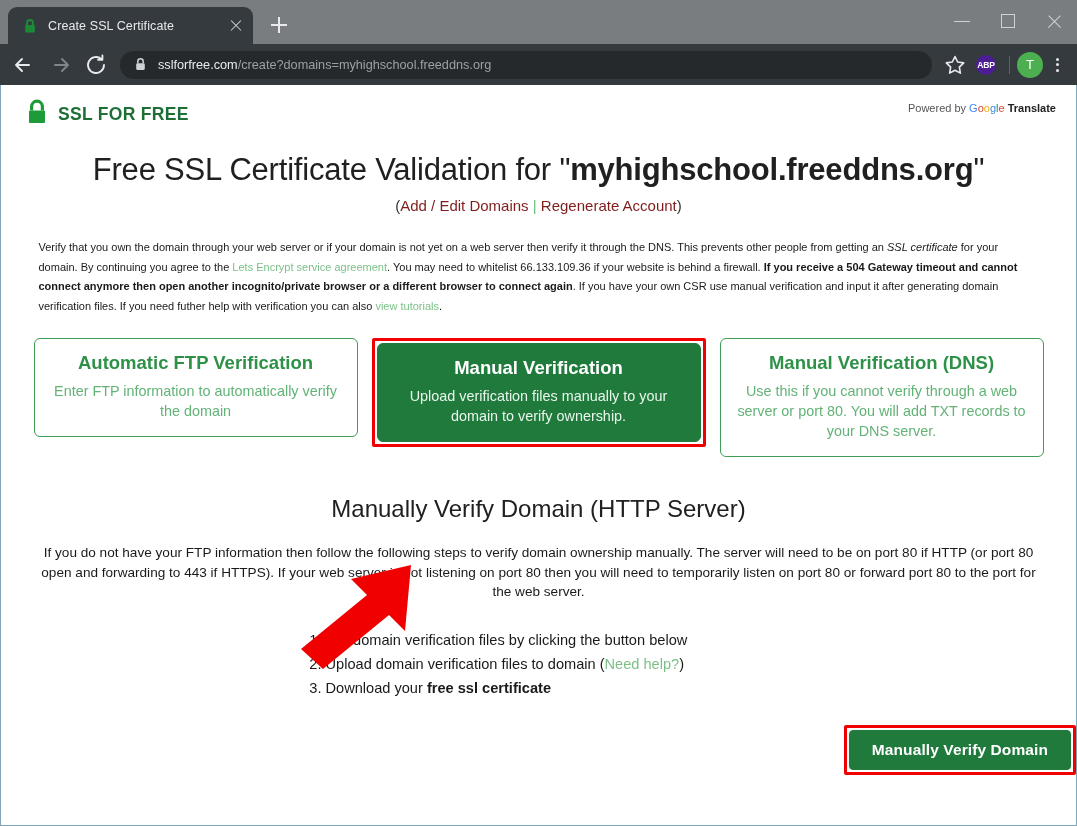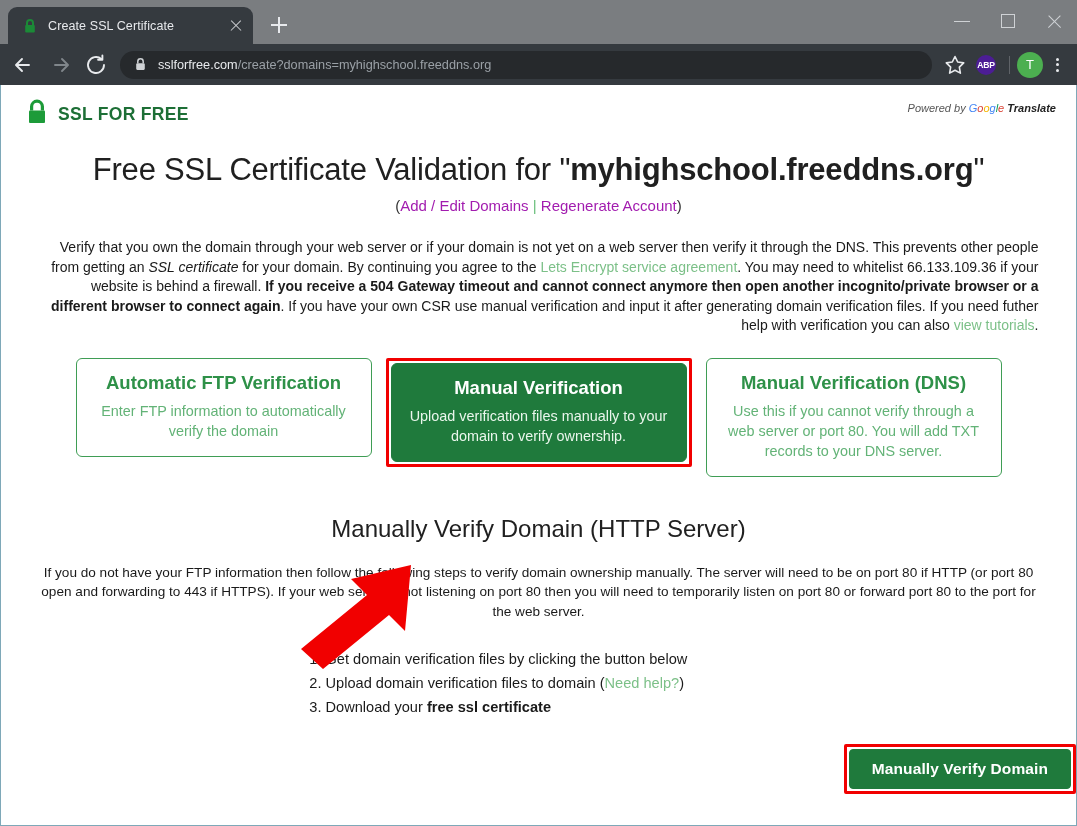--- a/index.html
+++ b/index.html
@@ -132,51 +132,50 @@
   .lang-select {
     border: 1px solid #9aa0a6; background: #fff; height: 26px;
     padding: 0 9px; font-size: 13.5px; color: #222;
     display: flex; align-items: center; gap: 26px;
     width: 155px; justify-content: space-between;
   }
   .caret { font-size: 9px; color: #333; }
   .powered {
     font-size: 11px; color: #555; margin-top: 3px; padding-right: 4px;
     white-space: nowrap;
-    font-style: italic;
   }
   .powered .g1{color:#4285F4}.powered .g2{color:#DB4437}.powered .g3{color:#F4B400}
   .powered .g4{color:#4285F4}.powered .g5{color:#0F9D58}.powered .g6{color:#DB4437}
   .powered .trans { color:#222; font-weight: bold; }
 
   h1.page-title {
     text-align: center; font-size: 31px; font-weight: 400; color: #202020;
     margin: 22px 0 0; padding: 0 20px; letter-spacing: -.2px;
   }
   h1.page-title b { font-weight: bold; }
   .subline {
     text-align: center; font-size: 15px; color: #333; margin-top: 9px;
   }
-  .subline a { color: #a21caf; text-decoration: none; }
+  .subline a { color: #7f1d1d; text-decoration: none; }
   .subline .bar { color: #6abf7b; }
 
   .intro {
-    margin: 24px auto 0; width: 1000px; text-align: right;
-    font-size: 14px; line-height: 19.5px; color: #1a1a1a;
+    margin: 24px auto 0; width: 1000px; text-align: left;
+    font-size: 11px; line-height: 19.5px; color: #1a1a1a;
   }
   .intro i { font-style: italic; }
   .intro b { font-weight: bold; }
   .intro a { color: #7cc088; text-decoration: none; }
 
   .options {
     display: flex; justify-content: center; align-items: flex-start;
     gap: 14px; margin-top: 22px;
   }
   .optbox {
-    width: 296px; border: 1px solid #3f9d55; border-radius: 6px;
+    width: 324px; border: 1px solid #3f9d55; border-radius: 6px;
     text-align: center; padding: 13px 14px 15px;
     background: #fff;
   }
   .optbox h3 {
     margin: 0 0 7px; font-size: 18.5px; font-weight: bold; color: #2e9148;
   }
   .optbox p { margin: 0; font-size: 14.4px; line-height: 20px; color: #63b377; }
   .optbox.sel { background: #1f7a3c; border-color: #1f7a3c; }
   .optbox.sel h3 { color: #ffffff; }
   .optbox.sel p { color: #eaf6ec; }

